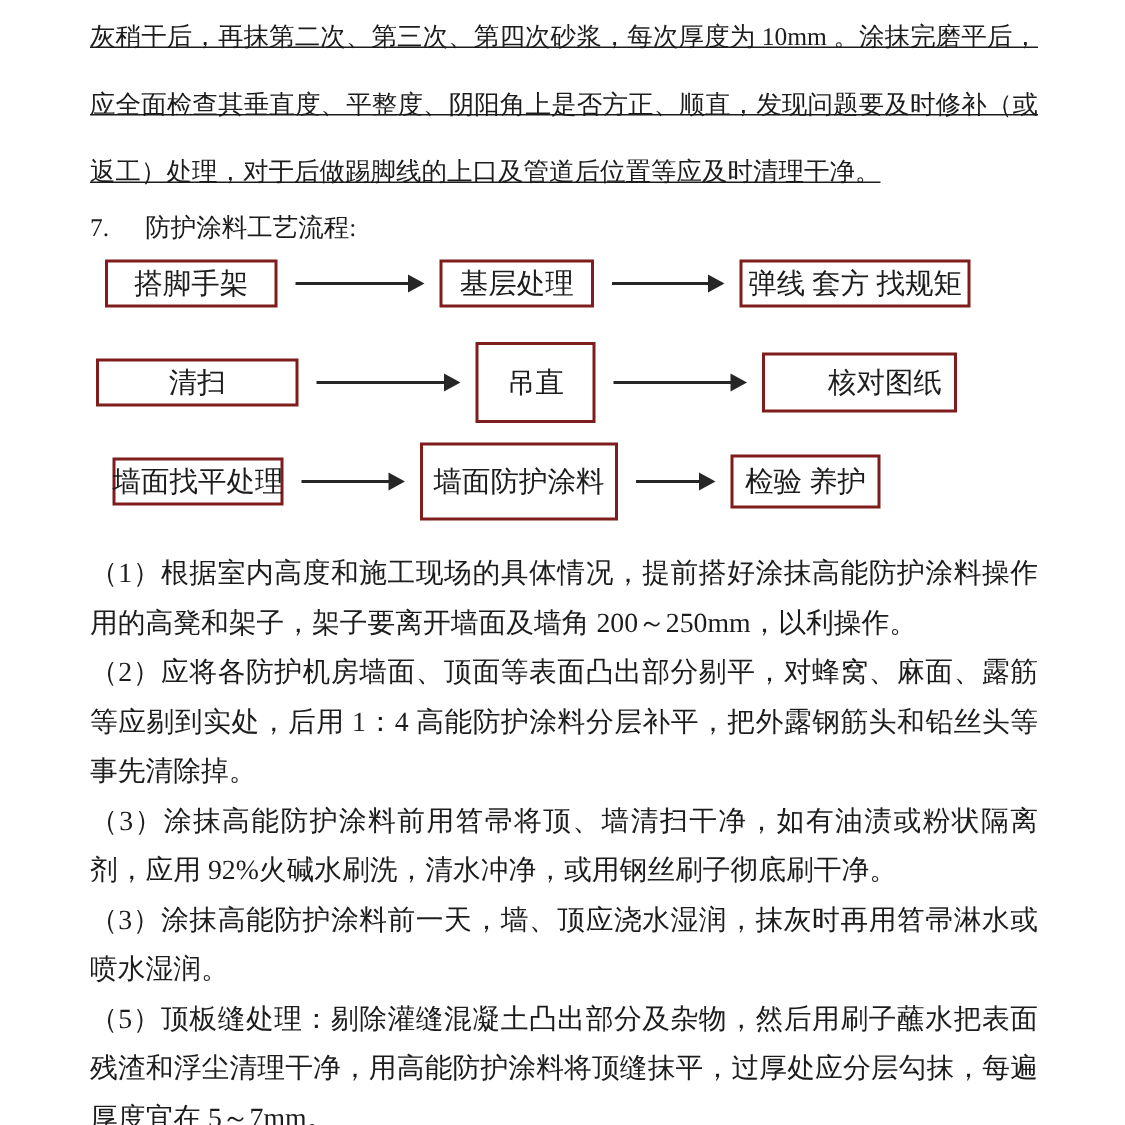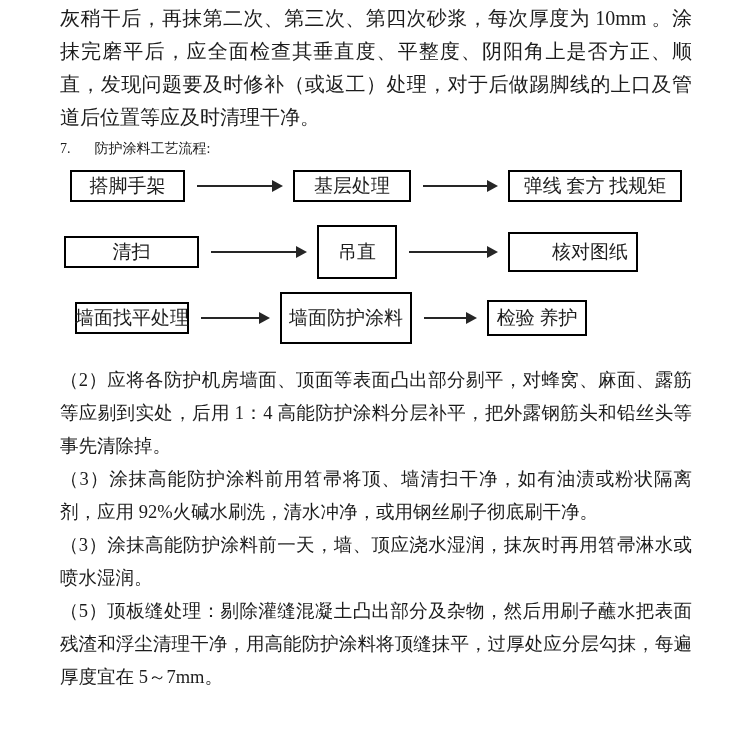--- a/index.html
+++ b/index.html
@@ -12,49 +12,50 @@
     width: 750px;
     height: 750px;
     box-sizing: border-box;
     padding: 2px 58px 0 60px;
     background: #ffffff;
     color: #1c1c1c;
     font-family: "Liberation Serif", "DejaVu Serif", serif;
     overflow: hidden;
   }
   .intro {
-    font-size: 20px;
-    line-height: 33px;
+    font-size: 17px;
+    line-height: 45px;
     text-align: justify;
     text-justify: inter-ideograph;
     margin: 0;
+    text-decoration: underline;
   }
   .section-heading {
-    font-size: 14px;
+    font-size: 17px;
     line-height: 30px;
     margin-top: 0;
     white-space: nowrap;
   }
   .section-heading .num {
     display: inline-block;
     margin-right: 24px;
   }
   
   .flowchart {
     margin-top: 5px;
   }
   .fc-row {
     display: flex;
     align-items: center;
     height: 34px;
     margin-bottom: 32px;
   }
   .fc-row:last-child { margin-bottom: 0; }
   .fc-box {
-    border: 2px solid #000000;
+    border: 2px solid #7f1d1d;
     box-sizing: border-box;
     height: 32px;
     display: flex;
     align-items: center;
     justify-content: center;
     font-size: 19px;
     white-space: nowrap;
     background: #ffffff;
     flex: 0 0 auto;
   }
@@ -81,23 +82,23 @@
     width: 0;
     height: 0;
     border-left: 11px solid #262626;
     border-top: 6px solid transparent;
     border-bottom: 6px solid transparent;
   }
   
   .r1 .off { width: 10px; }
   .r1 .b1 { width: 115px; }
   .r1 .a1 { width: 108px; }
-  .r1 .b2 { width: 118px; }
+  .r1 .b2 { width: 103px; }
   .r1 .a2 { width: 97px; }
-  .r1 .b3 { width: 174px; }
+  .r1 .b3 { width: 154px; }
 
   .r2 .off { width: 4px; }
   .r2 .b1 { width: 135px; }
   .r2 .a1 { width: 118px; }
   .r2 .b2 { width: 80px; height: 54px; }
   .r2 .a2 { width: 111px; }
   .r2 .b3 { width: 130px; height: 40px; padding-left: 34px; }
 
   .r3 .off { width: 15px; }
   .r3 .b1 { width: 114px; }
@@ -166,20 +167,21 @@
       <div class="fc-box b2">墙面防护涂料</div>
       <div class="fc-arrow-zone sp a2">
         <div class="fc-arrow"></div>
       </div>
       <div class="fc-box b3">检验 养护</div>
     </div>
 
   </div>
 
   <div class="steps">
+    <p class="step">（1）根据室内高度和施工现场的具体情况，提前搭好涂抹高能防护涂料操作用的高凳和架子，架子要离开墙面及墙角 200～250mm，以利操作。</p>
     <p class="step">（2）应将各防护机房墙面、顶面等表面凸出部分剔平，对蜂窝、麻面、露筋等应剔到实处，后用 1：4 高能防护涂料分层补平，把外露钢筋头和铅丝头等事先清除掉。</p>
     <p class="step">（3）涂抹高能防护涂料前用笤帚将顶、墙清扫干净，如有油渍或粉状隔离剂，应用 92%火碱水刷洗，清水冲净，或用钢丝刷子彻底刷干净。</p>
     <p class="step">（3）涂抹高能防护涂料前一天，墙、顶应浇水湿润，抹灰时再用笤帚淋水或喷水湿润。</p>
     <p class="step">（5）顶板缝处理：剔除灌缝混凝土凸出部分及杂物，然后用刷子蘸水把表面残渣和浮尘清理干净，用高能防护涂料将顶缝抹平，过厚处应分层勾抹，每遍厚度宜在 5～7mm。</p>
 
   </div>
 
 </div>
 
 </body></html>

